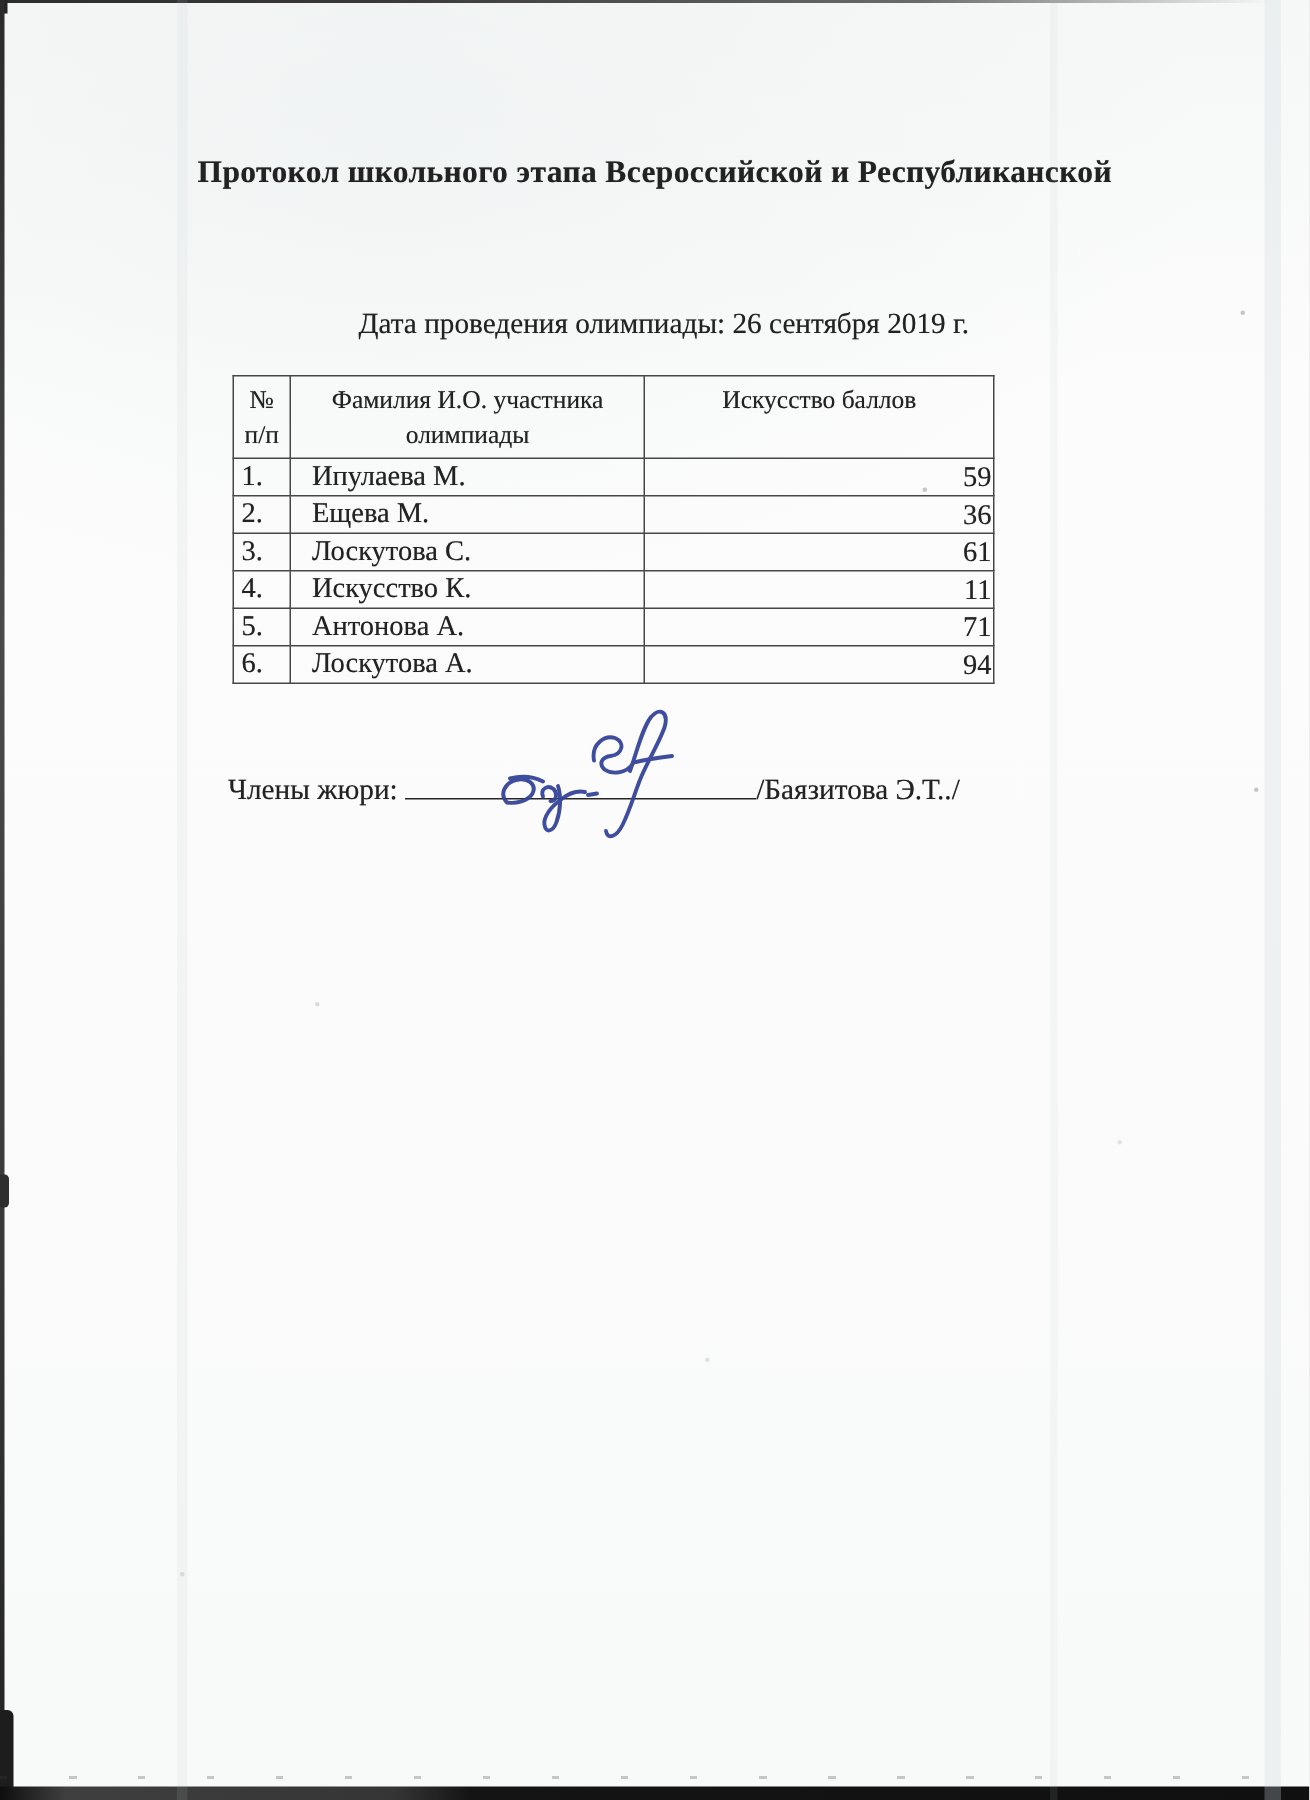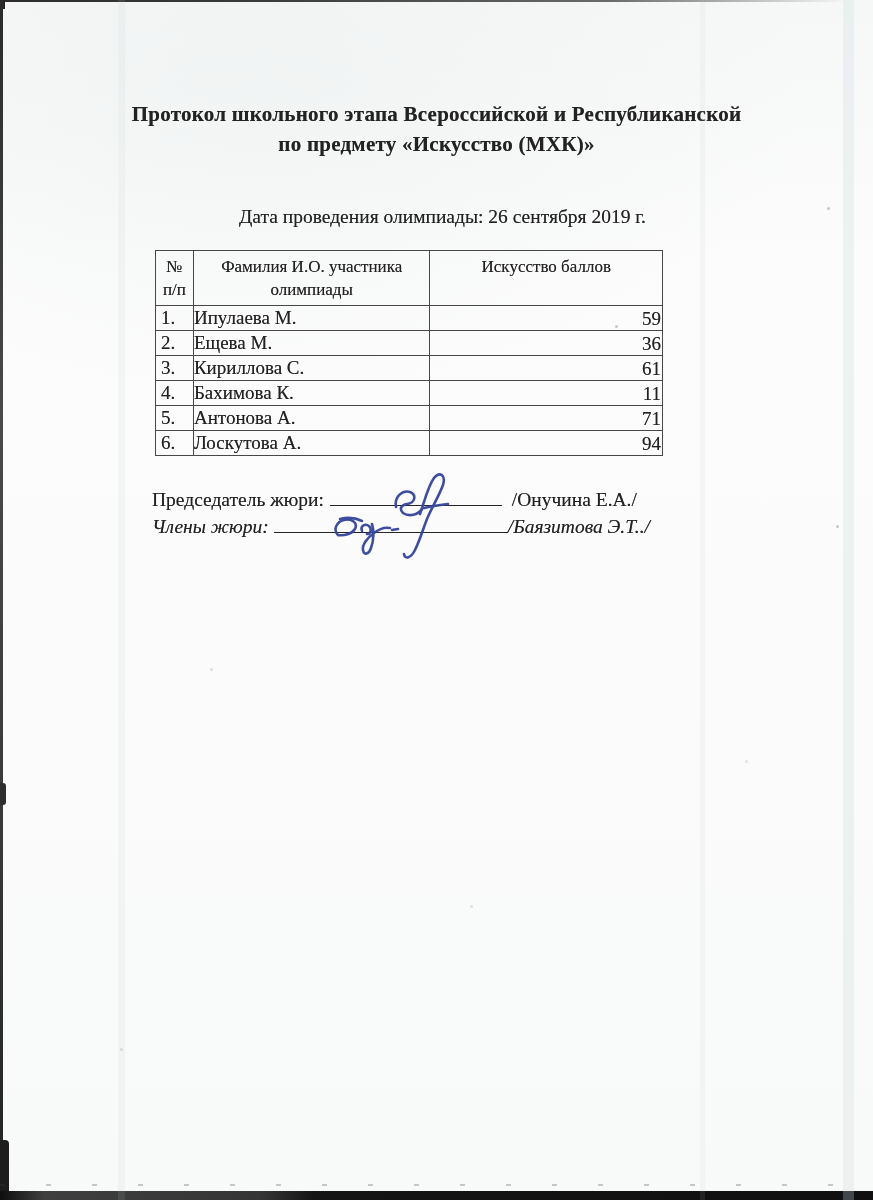--- a/index.html
+++ b/index.html
@@ -43,27 +43,27 @@
     border:1.6px solid var(--table-line);
     font-weight:normal;
   }
   table.scores thead tr{height:55px;}
   table.scores th{
     vertical-align:top;text-align:center;
     font-size:17px;line-height:23px;padding-top:4px;
   }
   table.scores tbody tr{height:24px;}
   td.c-num{padding-left:5px;vertical-align:top;line-height:22px;}
-  td.c-name{padding-left:0;vertical-align:top;line-height:22px;}
+  td.c-name{padding-left:14px;vertical-align:top;line-height:22px;}
   td.c-score{text-align:right;vertical-align:top;padding-top:4px;line-height:18px;font-size:19px;}
 
   
   .sig-row{position:absolute;left:152px;white-space:nowrap;font-size:19.5px;}
   .sig-row-1{top:487px;}
-  .sig-row-2{top:514px;font-style:italic;}
+  .sig-row-2{top:514px;}
   .sig-line{
     display:inline-block;height:.9em;
     border-bottom:1.7px solid #262626;
     vertical-align:baseline;
   }
   .sig-line-1{width:172px;margin-left:6px;margin-right:10px;}
   .sig-line-2{width:234px;margin-left:5px;margin-right:0;}
   svg.sig-ink{position:absolute;left:320px;top:462px;pointer-events:none;}
 
   
@@ -85,21 +85,20 @@
   .streak-3{left:700px;width:5px;background:rgba(190,196,200,.10);}
   .speck{width:3px;height:3px;border-radius:50%;background:rgba(110,116,112,.38);}
 </style>
 </head>
 <body>
 
 <div class="page">
 
   <div class="title soft">
     <div>Протокол школьного этапа Всероссийской и Республиканской</div>
-    <div>по предмету «Искусство (МХК)»</div>
   </div>
 
   <div class="date-line soft">Дата проведения олимпиады: 26 сентября 2019 г.</div>
 
   <table class="scores soft">
     <colgroup>
         <col style="width:38px">
         <col style="width:237px">
         <col style="width:233px">
       </colgroup>
@@ -124,44 +123,41 @@
         <td class="c-name">Ипулаева М.</td>
         <td class="c-score">59</td>
       </tr>
       <tr>
         <td class="c-num">2.</td>
         <td class="c-name">Ещева М.</td>
         <td class="c-score">36</td>
       </tr>
       <tr>
         <td class="c-num">3.</td>
-        <td class="c-name">Кириллова С.</td>
+        <td class="c-name">Лоскутова С.</td>
         <td class="c-score">61</td>
       </tr>
       <tr>
         <td class="c-num">4.</td>
-        <td class="c-name">Бахимова К.</td>
+        <td class="c-name">Искусство К.</td>
         <td class="c-score">11</td>
       </tr>
       <tr>
         <td class="c-num">5.</td>
         <td class="c-name">Антонова А.</td>
         <td class="c-score">71</td>
       </tr>
       <tr>
         <td class="c-num">6.</td>
         <td class="c-name">Лоскутова А.</td>
         <td class="c-score">94</td>
       </tr>
     </tbody>
   </table>
 
-  <div class="sig-row sig-row-1 soft">
-    <span>Председатель жюри:</span><span class="sig-line sig-line-1"></span><span>/Онучина Е.А./</span>
-  </div>
   <div class="sig-row sig-row-2 soft">
     <span>Члены жюри:</span><span class="sig-line sig-line-2"></span><span>/Баязитова Э.Т../</span>
   </div>
 
   <svg class="sig-ink" width="140" height="105" viewBox="0 0 140 105">
     <g fill="none" stroke="var(--signature-ink)" stroke-width="2.6" stroke-linecap="round" stroke-linejoin="round" opacity="0.95">
 
       <path d="M 76 45 C 74 34, 83 28, 90 30 C 97 33, 95 41, 87 42 C 81 43, 79 47, 83 51 C 89 55, 98 53, 102 47"></path>
       <path d="M 100 52 C 105 38, 108 24, 114 16 C 120 9, 126 13, 123 23 C 119 34, 112 45, 107 57 C 103 67, 100 78, 95 88 C 91 96, 85 98, 84 92"></path>
       <path d="M 104 46 C 112 44, 120 43, 128 42"></path>

